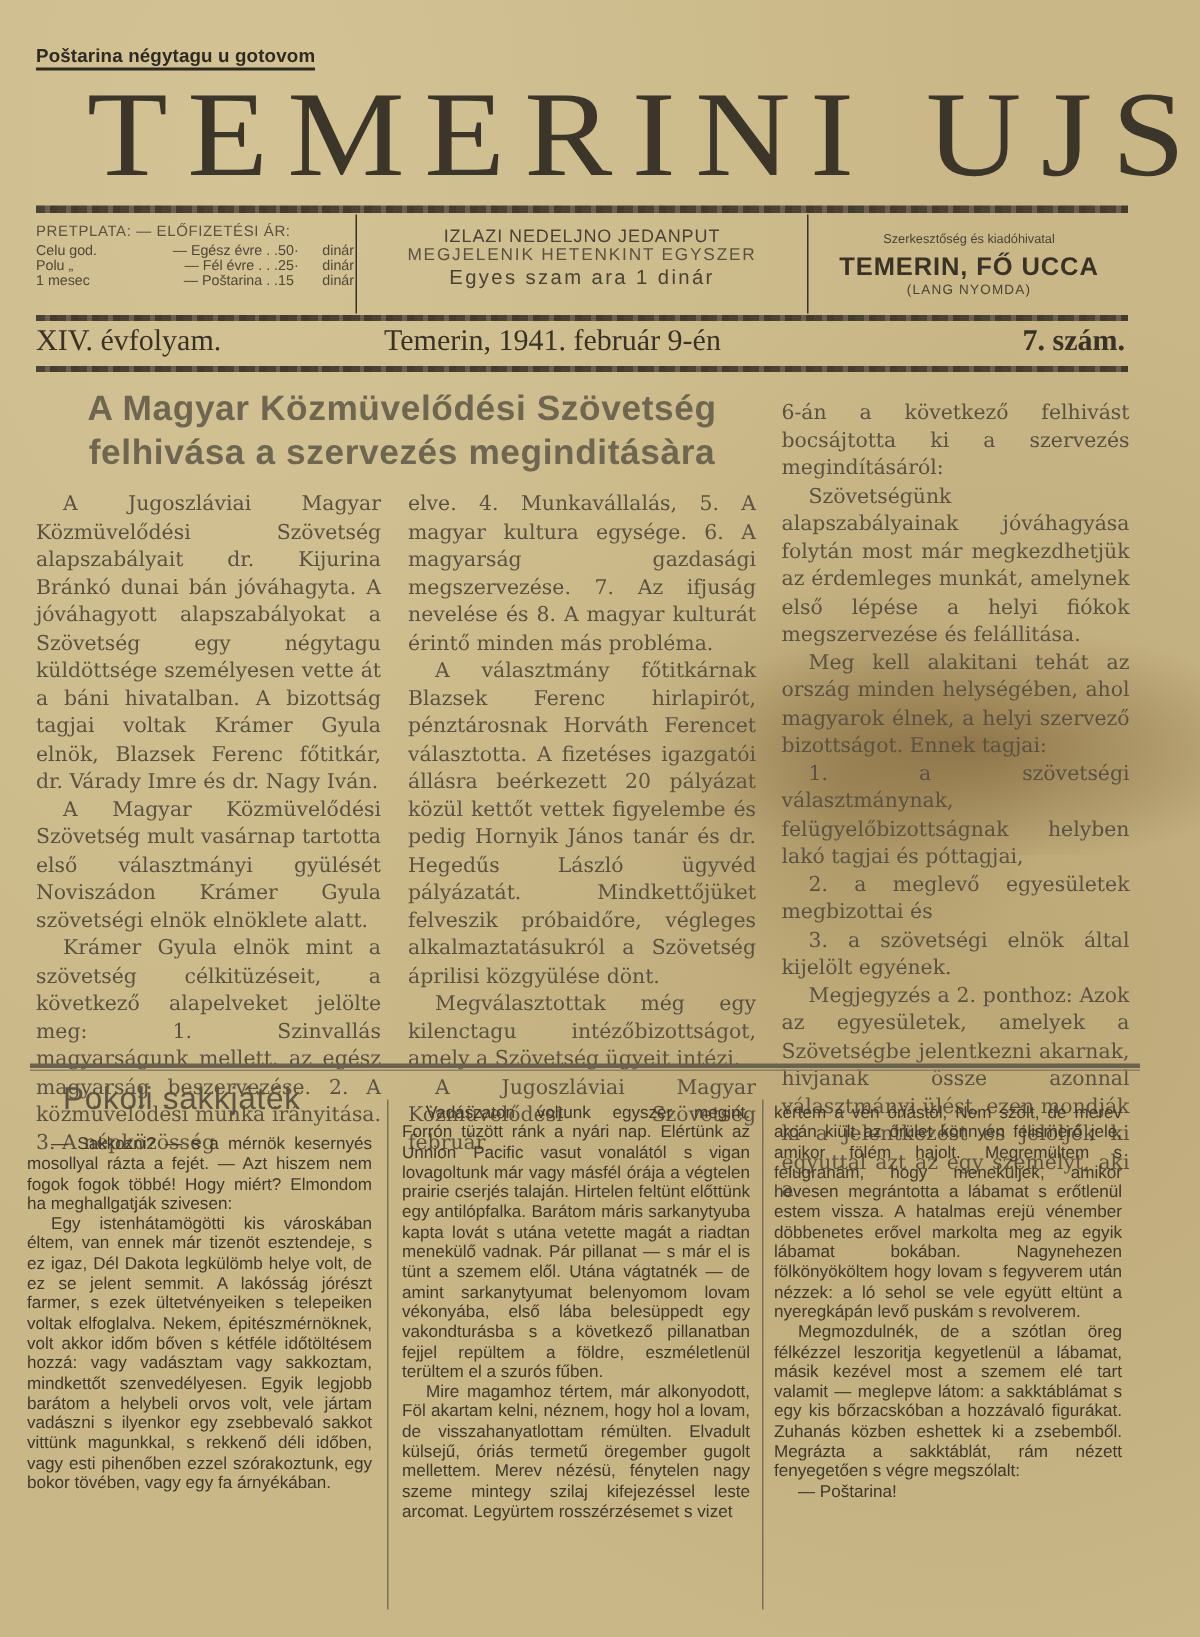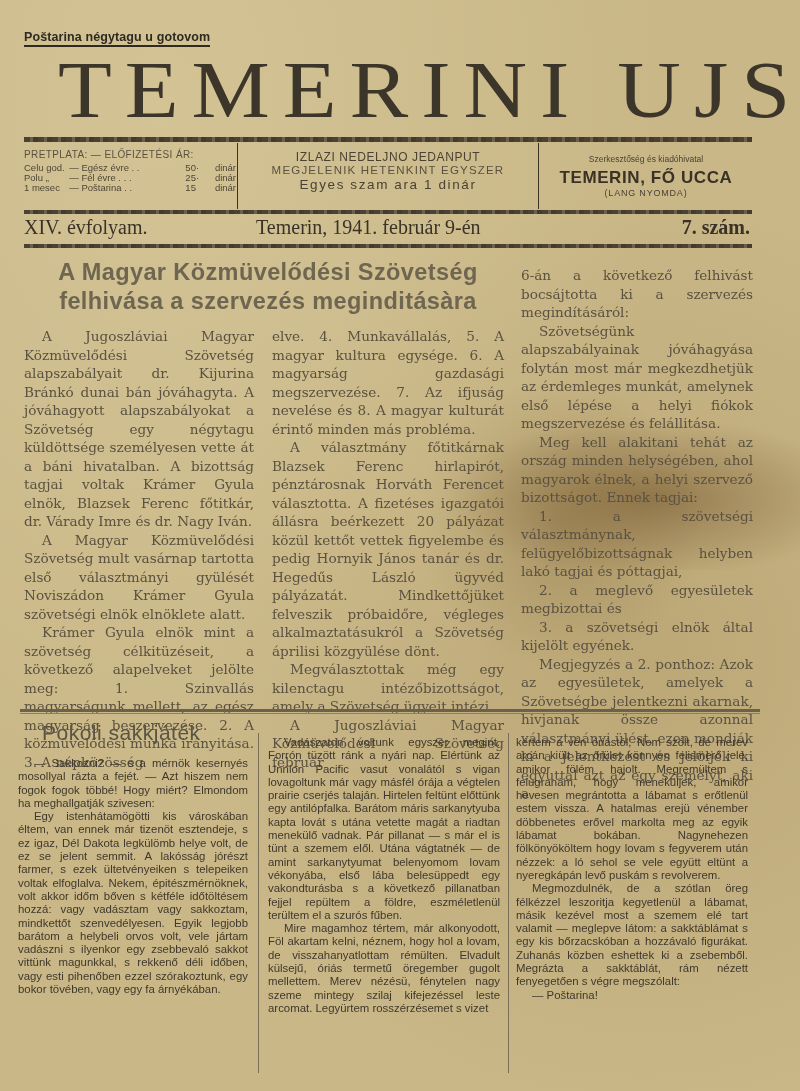--- a/index.html
+++ b/index.html
@@ -31,21 +31,21 @@
   }
   .info-row { left: 24px; top: 143px; width: 728px; height: 66px; }
   .info-col { position: absolute; top: 0; height: 66px; }
   .info-left { left: 0; width: 212px; font-family: "Liberation Sans", sans-serif; }
   .info-mid { left: 213px; width: 300px; border-left: 1px solid #3a3226; text-align: center; font-family: "Liberation Sans", sans-serif; }
   .info-right { left: 514px; width: 214px; border-left: 1px solid #3a3226; text-align: center; font-family: "Liberation Sans", sans-serif; }
   .prep-head { font-size: 10px; color: #5a5140; margin-top: 6px; letter-spacing: 0.4px; }
   .prep-table { margin-top: 3px; font-size: 9.5px; line-height: 10px; color: #4f4738; }
   .prep-table div { display: flex; }
   .prep-table .p1 { width: 46px; }
-  .prep-table .p2 { width: 118px; }
+  .prep-table .p2 { width: 118px; text-align: right; }
   .prep-table .p3 { width: 30px; }
   .mid1 { font-size: 12px; margin-top: 7px; letter-spacing: 0.6px; color: #4a4234; }
   .mid2 { font-size: 11.5px; letter-spacing: 1.2px; color: #5a5140; }
   .mid3 { font-size: 13.5px; letter-spacing: 1.6px; color: #4a4234; margin-top: 1px; }
   .r1 { font-size: 8.5px; margin-top: 11px; color: #4a4234; }
   .r2 { font-size: 17px; margin-top: 4px; letter-spacing: 0.6px; color: #3a3226; font-weight: bold; }
   .r3 { font-size: 9px; letter-spacing: 0.8px; color: #4a4234; }
   .issue-row { left: 24px; top: 216px; width: 728px; height: 28px; font-size: 20px; font-family: "Liberation Serif", serif; color: #3a3226; }
   .issue-row span { position: absolute; top: 0; white-space: nowrap; }
   .title {

